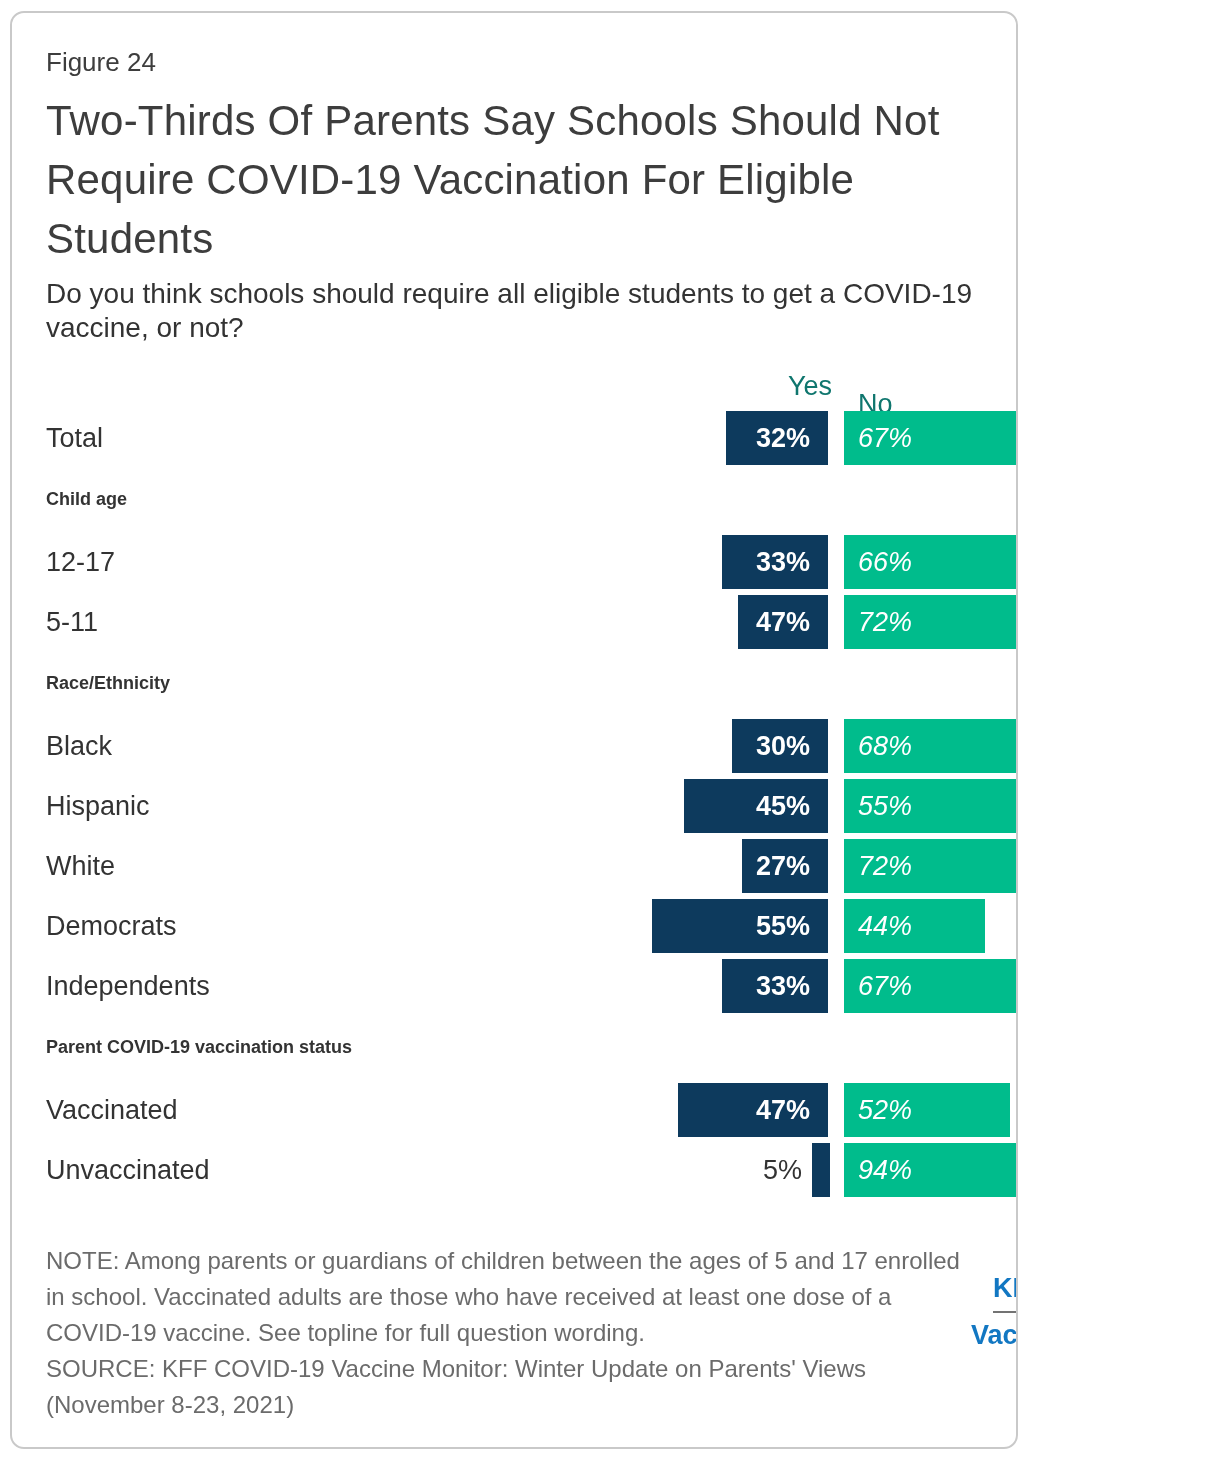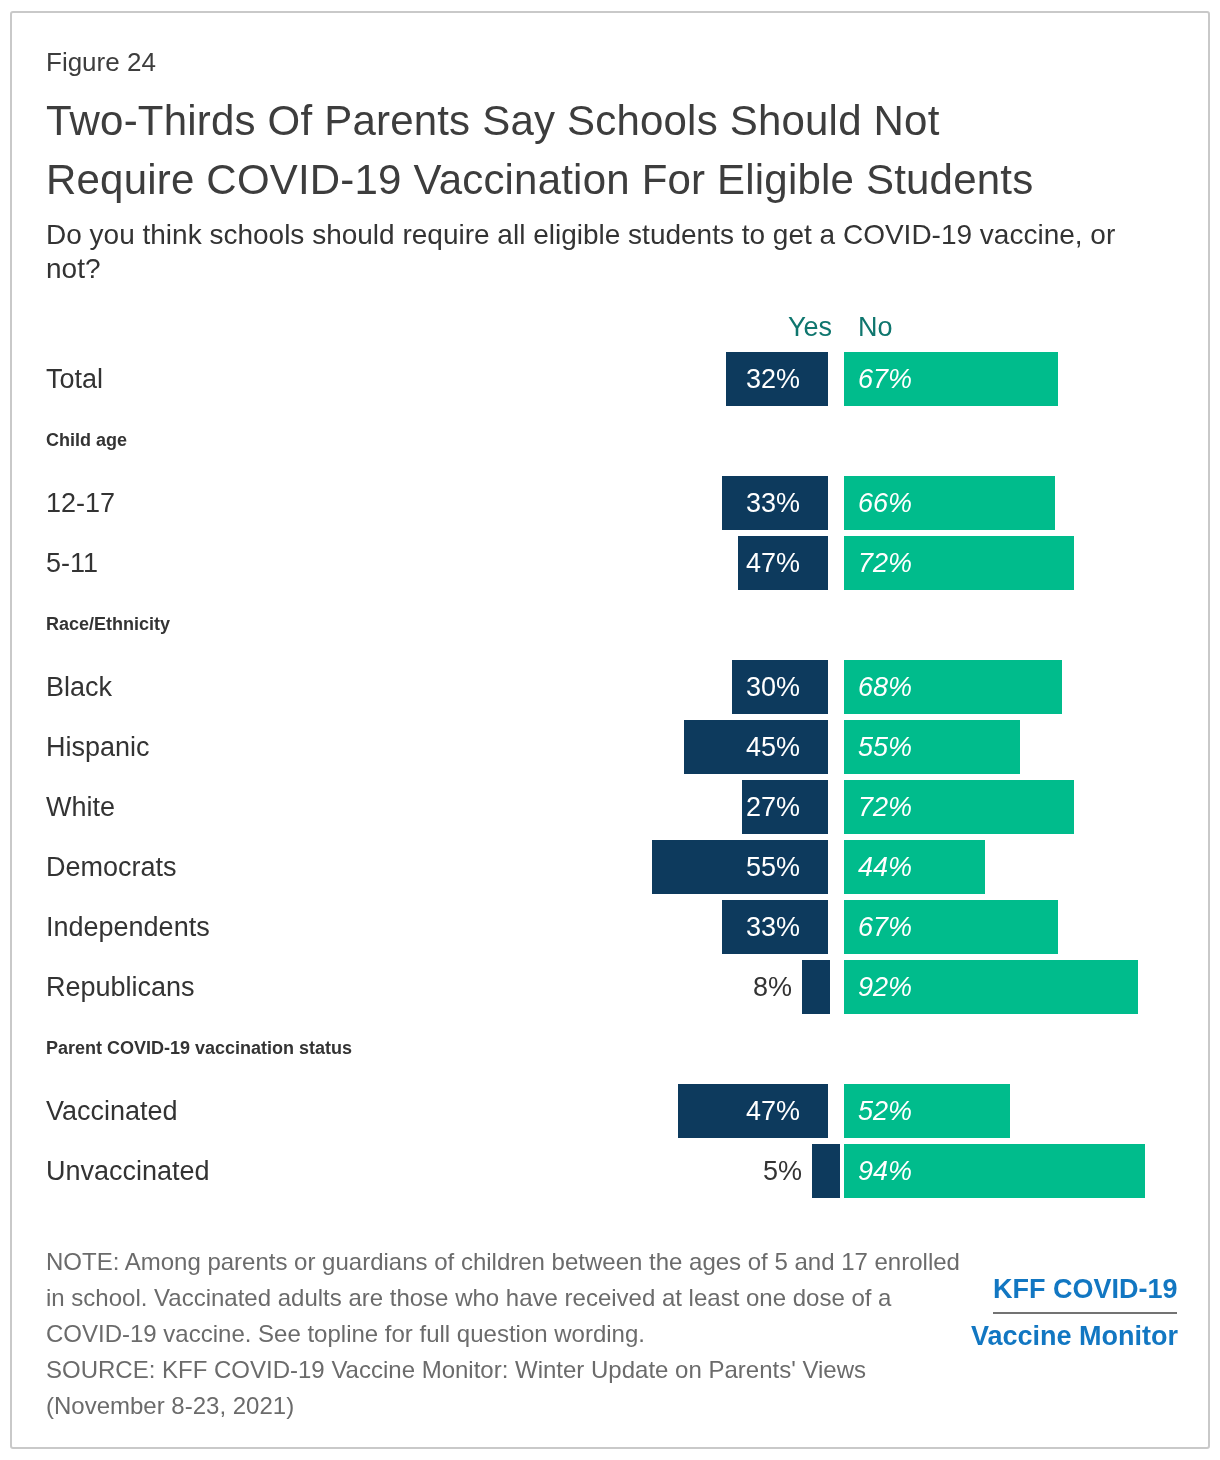--- a/index.html
+++ b/index.html
@@ -6,24 +6,24 @@
   html, body { background: #ffffff; }
   body {
     width: 1220px; height: 1460px;
     font-family: "Liberation Sans", sans-serif;
     color: #333333;
     position: relative;
   }
   .frame {
     position: absolute;
     left: 10px; top: 11px;
-    width: 1200px; height: 1438px;
+    width: 1008px; height: 1438px;
     background: #ffffff;
     border: 2px solid #c9c9c9;
-    border-radius: 3px;
+    border-radius: 14px;
     padding: 34px 34px 30px 34px;
     overflow: hidden;
   }
   .figure-label {
     font-size: 26px;
     line-height: 30px;
     color: #3d3d3d;
   }
   .chart-title {
     margin-top: 14px;
@@ -52,21 +52,21 @@
     color: #0f766e;
   }
   .col-head-yes {
     position: absolute;
     left: 0; top: 0;
     width: 786px;
     text-align: right;
   }
   .col-head-no {
     position: absolute;
-    left: 812px; top: 0;
+    left: 812px; top: 18px;
   }
   .group-header {
     font-size: 18px;
     line-height: 28px;
     font-weight: 700;
     color: #333333;
     margin: 20px 0 22px 0;
   }
   .bar-row {
     position: relative;
@@ -88,21 +88,22 @@
     height: 54px;
     display: flex;
     align-items: center;
     font-size: 27px;
     color: #ffffff;
     white-space: nowrap;
   }
   .bar.yes {
     background: var(--yes-color, #0d3a5d);
     justify-content: flex-end;
-    padding-right: 28px;
+    padding-right: 18px;
+    font-weight: bold;
   }
   .bar.no {
     background: var(--no-color, #00bc8c);
     justify-content: flex-start;
     padding-left: 14px;
     font-style: italic;
   }
   .outside-label {
     position: absolute;
     top: 0;
@@ -199,26 +200,20 @@
         </div>
         <div class="bar-row">
           <div class="row-label">Democrats</div>
           <div class="bar yes" style="left: 606px; width: 176px;">55%</div>
           <div class="bar no" style="left: 798px; width: 141px;">44%</div>
         </div>
         <div class="bar-row">
           <div class="row-label">Independents</div>
           <div class="bar yes" style="left: 676px; width: 106px;">33%</div>
           <div class="bar no" style="left: 798px; width: 214px;">67%</div>
-        </div>
-        <div class="bar-row">
-          <div class="row-label">Republicans</div>
-          <div class="outside-label" style="left: 676px;">8%</div>
-          <div class="bar yes" style="left: 756px; width: 26px;"></div>
-          <div class="bar no" style="left: 798px; width: 294px;">92%</div>
         </div>
         <div class="group-header">Parent COVID-19 vaccination status</div>
         <div class="bar-row">
           <div class="row-label">Vaccinated</div>
           <div class="bar yes" style="left: 632px; width: 150px;">47%</div>
           <div class="bar no" style="left: 798px; width: 166px;">52%</div>
         </div>
         <div class="bar-row">
           <div class="row-label">Unvaccinated</div>
           <div class="outside-label" style="left: 686px;">5%</div>

